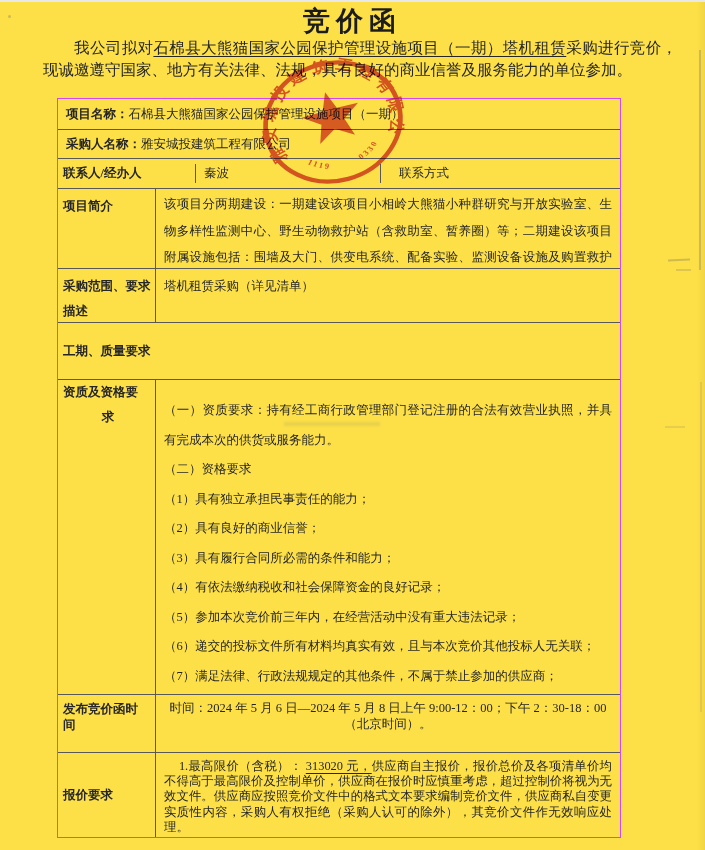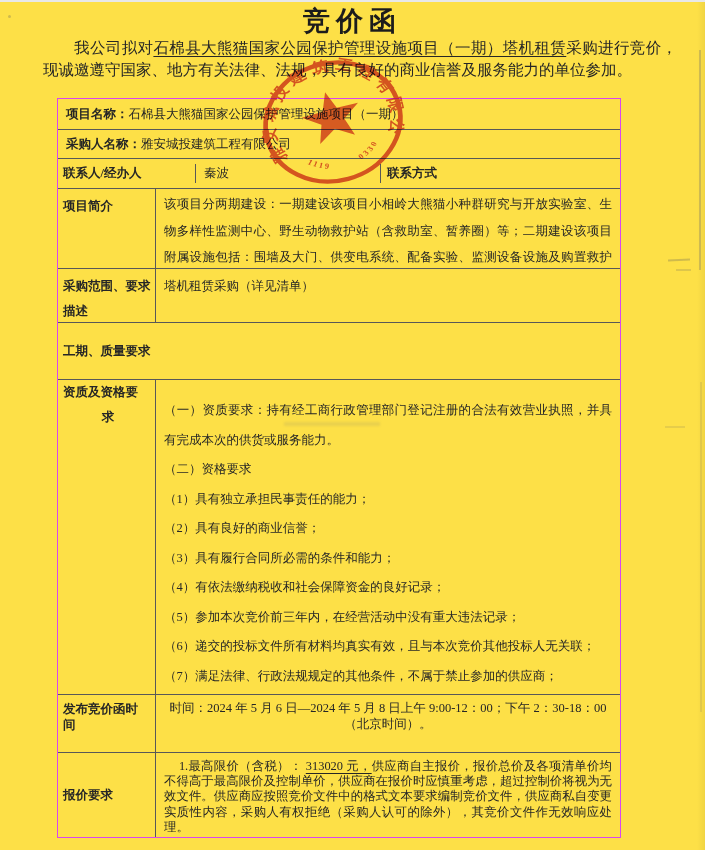--- a/index.html
+++ b/index.html
@@ -41,21 +41,21 @@
   .r-contact{ height:30px;gap:40px; }
   .r-overview{ height:80px; }
   .r-scope{ height:54px; }
   .r-schedule{ height:57px; }
   .r-qualification{ height:315px; }
   .r-announcement{ height:58px; }
   .r-quotation{ height:85px; }
   
   .inline-lbl{ font-weight:700; }
   .r-contact .c-name{ flex:0 0 145px; }
-  .r-contact .c-phone-lbl{ flex:0 0 96px; font-weight:700; padding-left:6px; }
+  .r-contact .c-phone-lbl{ flex:0 0 96px; font-weight:400; padding-left:18px; }
   .r-contact .c-phone{ flex:1; }
   .r-overview .lbl{ padding-top:8px; }
   .r-overview .val p{ line-height:26.5px; padding-top:2px; text-align:justify; }
   .r-scope .lbl{ padding-top:5px; line-height:25px; }
   .r-scope .val{ padding-top:5px; line-height:25px; }
   .r-schedule .val{ display:flex; flex-direction:column; justify-content:center; line-height:19px; }
   .r-qualification .lbl{ display:flex; flex-direction:column; line-height:25px; }
   .r-qualification .lbl .second{ text-align:center; }
   .r-qualification .val{ padding-top:16px; }
   .r-qualification .val p{ line-height:29.5px; text-align:justify; }

